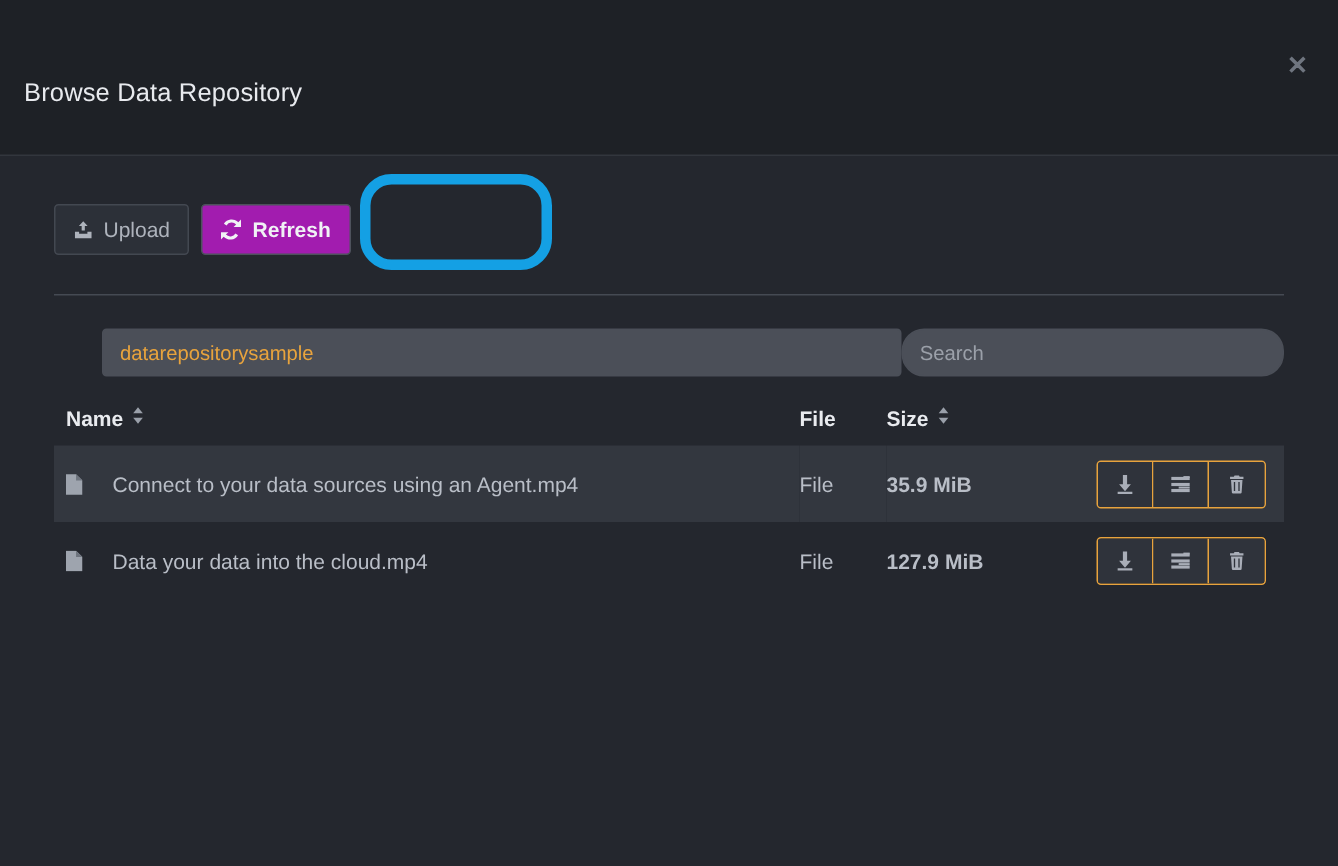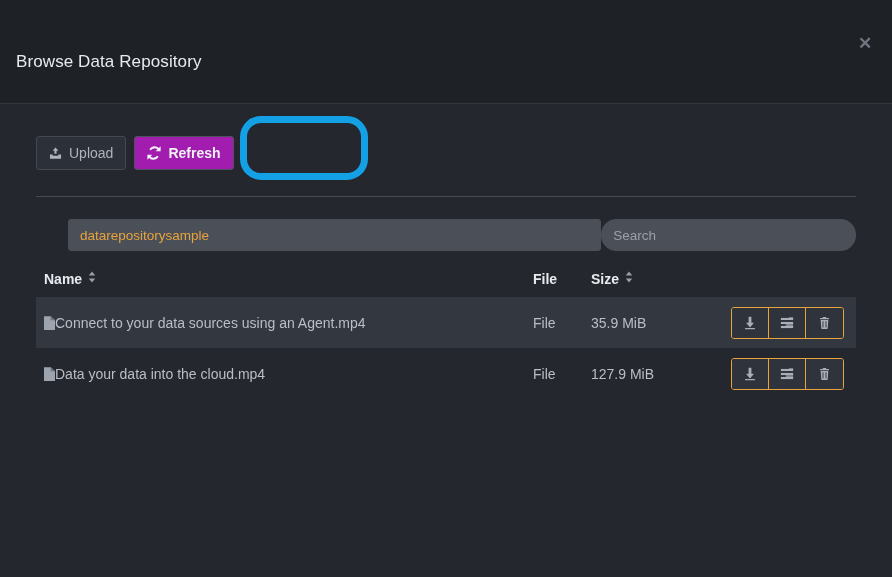--- a/index.html
+++ b/index.html
@@ -193,30 +193,30 @@
   .file-table tbody td {
     font-size: 14px;
     color: #b9bec7;
     vertical-align: middle;
     padding: 0;
   }
 
   .name-cell {
     display: flex;
     align-items: center;
-    gap: 0;
+    gap: 20px;
     padding-left: 8px;
   }
 
   .file-ic { display: inline-flex; flex: 0 0 auto; }
 
   .name-text { color: #b9bec7; font-size: 14px; }
 
   .type-cell { color: #b9bec7; margin-left: 36px; }
-  .size-cell { color: #b9bec7; }
+  .size-cell { color: #b9bec7; font-weight: bold; }
 
   
   .actions-cell { text-align: right; padding-right: 12px !important; }
 
   .btn-group {
     display: inline-flex;
     border: 1px solid #e8a33d;
     border-radius: 3px;
     overflow: hidden;
   }

